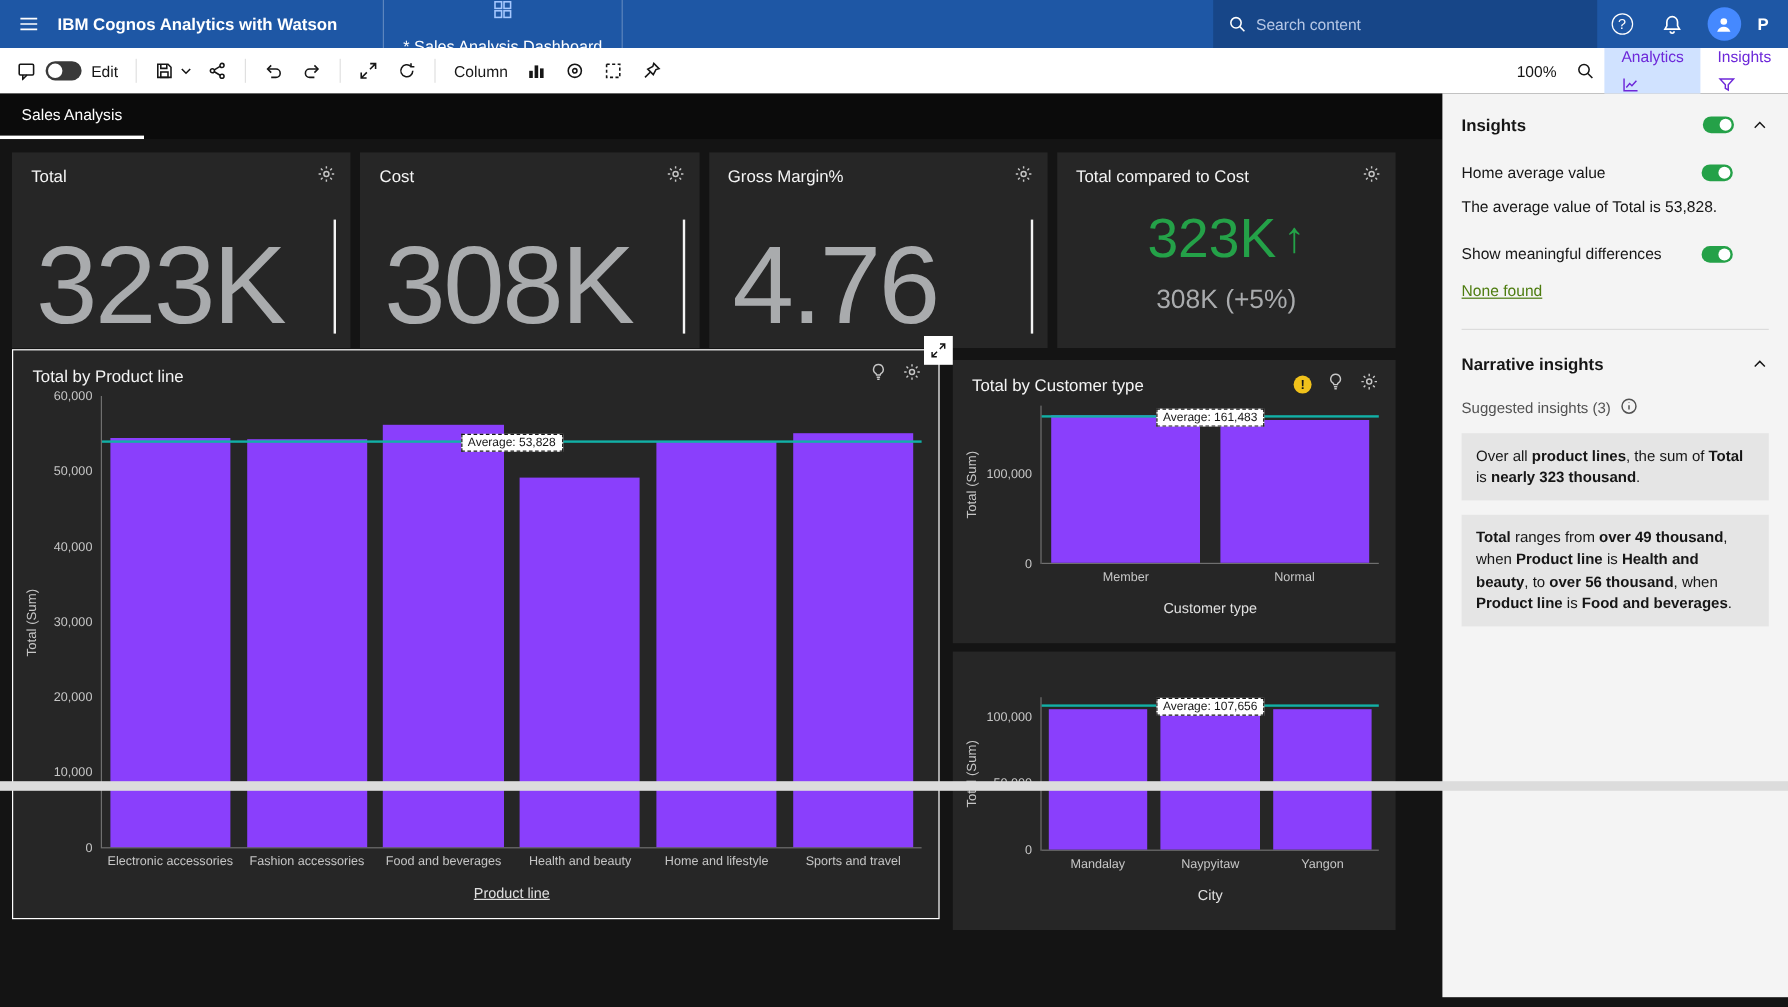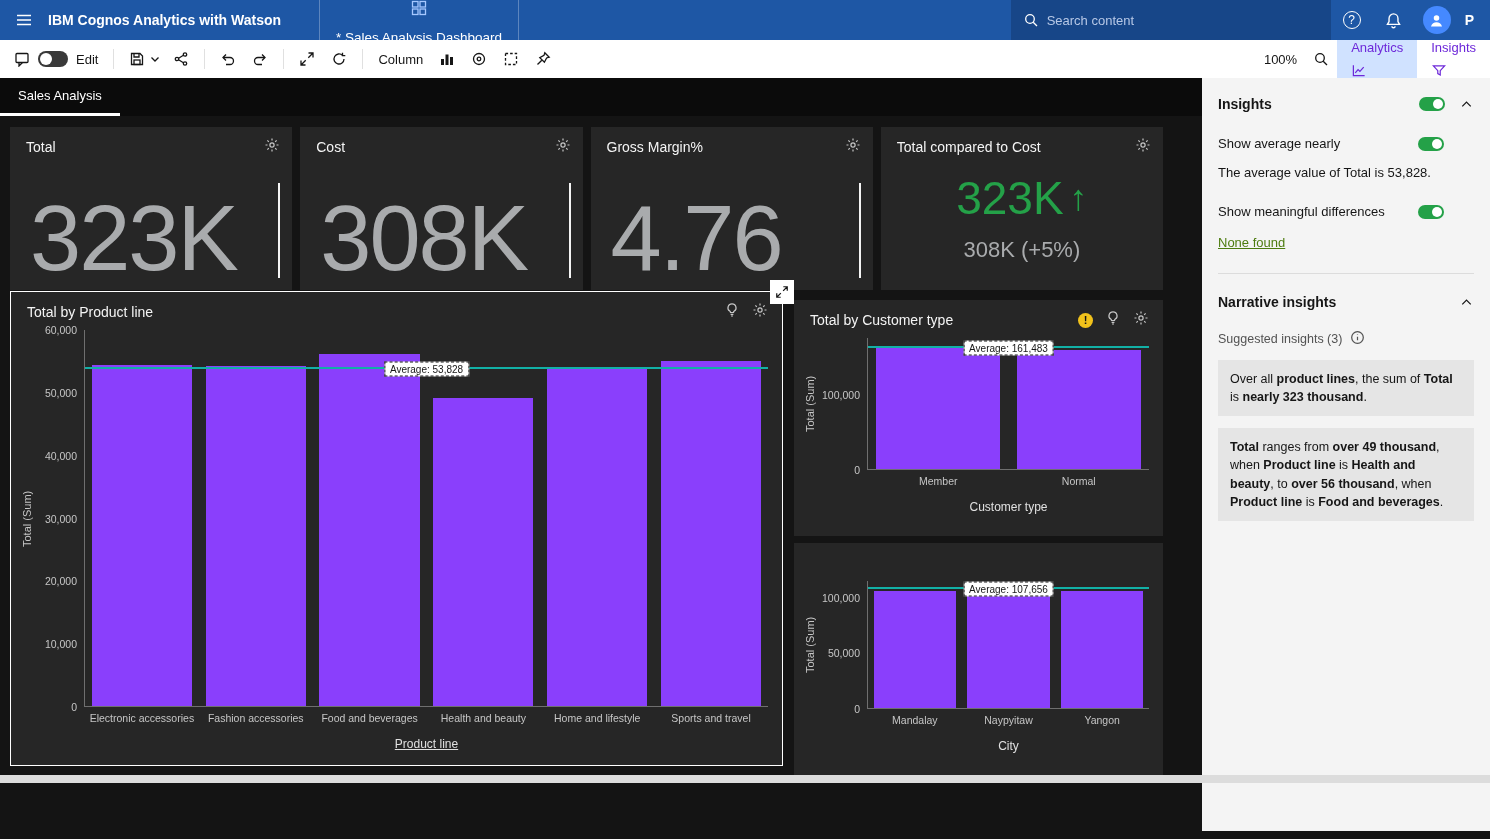--- a/index.html
+++ b/index.html
@@ -1,20 +1,20 @@
 <!DOCTYPE html>
 <html><head>
 <meta charset="utf-8">
 <style>
   * { margin:0; padding:0; box-sizing:border-box; }
   html,body { width:1490px; height:839px; overflow:hidden; background:#141414;
               font-family:"Liberation Sans", sans-serif; }
   button { border:none; background:transparent; font-family:inherit; }
   [data-interactable="true"] { cursor:pointer; }
-  .app { position:relative; width:1490px; height:783px;text-decoration:underline; }
+  .app { position:relative; width:1490px; height:659px;text-decoration:underline; }
 
   
   .topbar { position:absolute; top:0; left:0; width:1490px; height:40px; background:#1e57a5;
             display:flex; align-items:center; color:#fff; }
   .tb-btn { width:48px; height:40px; display:flex; align-items:center; justify-content:center; color:#fff; }
   .tb-btn svg, .tb-ibtn svg { width:18px; height:18px; stroke:#fff; fill:none; stroke-width:1.4; }
   .brand { font-size:14px; font-weight:bold; white-space:nowrap; }
   .doc-tab { margin-left:38px; height:40px; display:flex; align-items:center; gap:10px; padding:0 16px;
              border-left:1px solid rgba(255,255,255,.28); border-right:1px solid rgba(255,255,255,.28);flex-direction:column; }
   .doc-tab svg { width:16px; height:16px; fill:none; stroke-width:1.3; }
@@ -497,21 +497,21 @@
     <div class="panel-head">
       <span class="panel-title" data-interactable="false">Insights</span>
       <span class="toggle" data-interactable="true"></span>
       <span class="chev" data-interactable="true">
         <svg viewBox="0 0 16 16">
             <path d="M3.5 10L8 5.5 12.5 10"></path>
           </svg>
       </span>
     </div>
     <div class="toggle-row">
-      <span class="row-label" data-interactable="false">Show average nearly</span>
+      <span class="row-label" data-interactable="false">Home average value</span>
       <span class="toggle" data-interactable="true"></span>
     </div>
     <p class="panel-note" data-interactable="false">The average value of Total is 53,828.</p>
     <div class="toggle-row">
       <span class="row-label" data-interactable="false">Show meaningful differences</span>
       <span class="toggle" data-interactable="true"></span>
     </div>
     <a class="none-found" data-interactable="true">None found</a>
     <hr class="panel-divider" data-interactable="false">
     <div class="panel-head">

